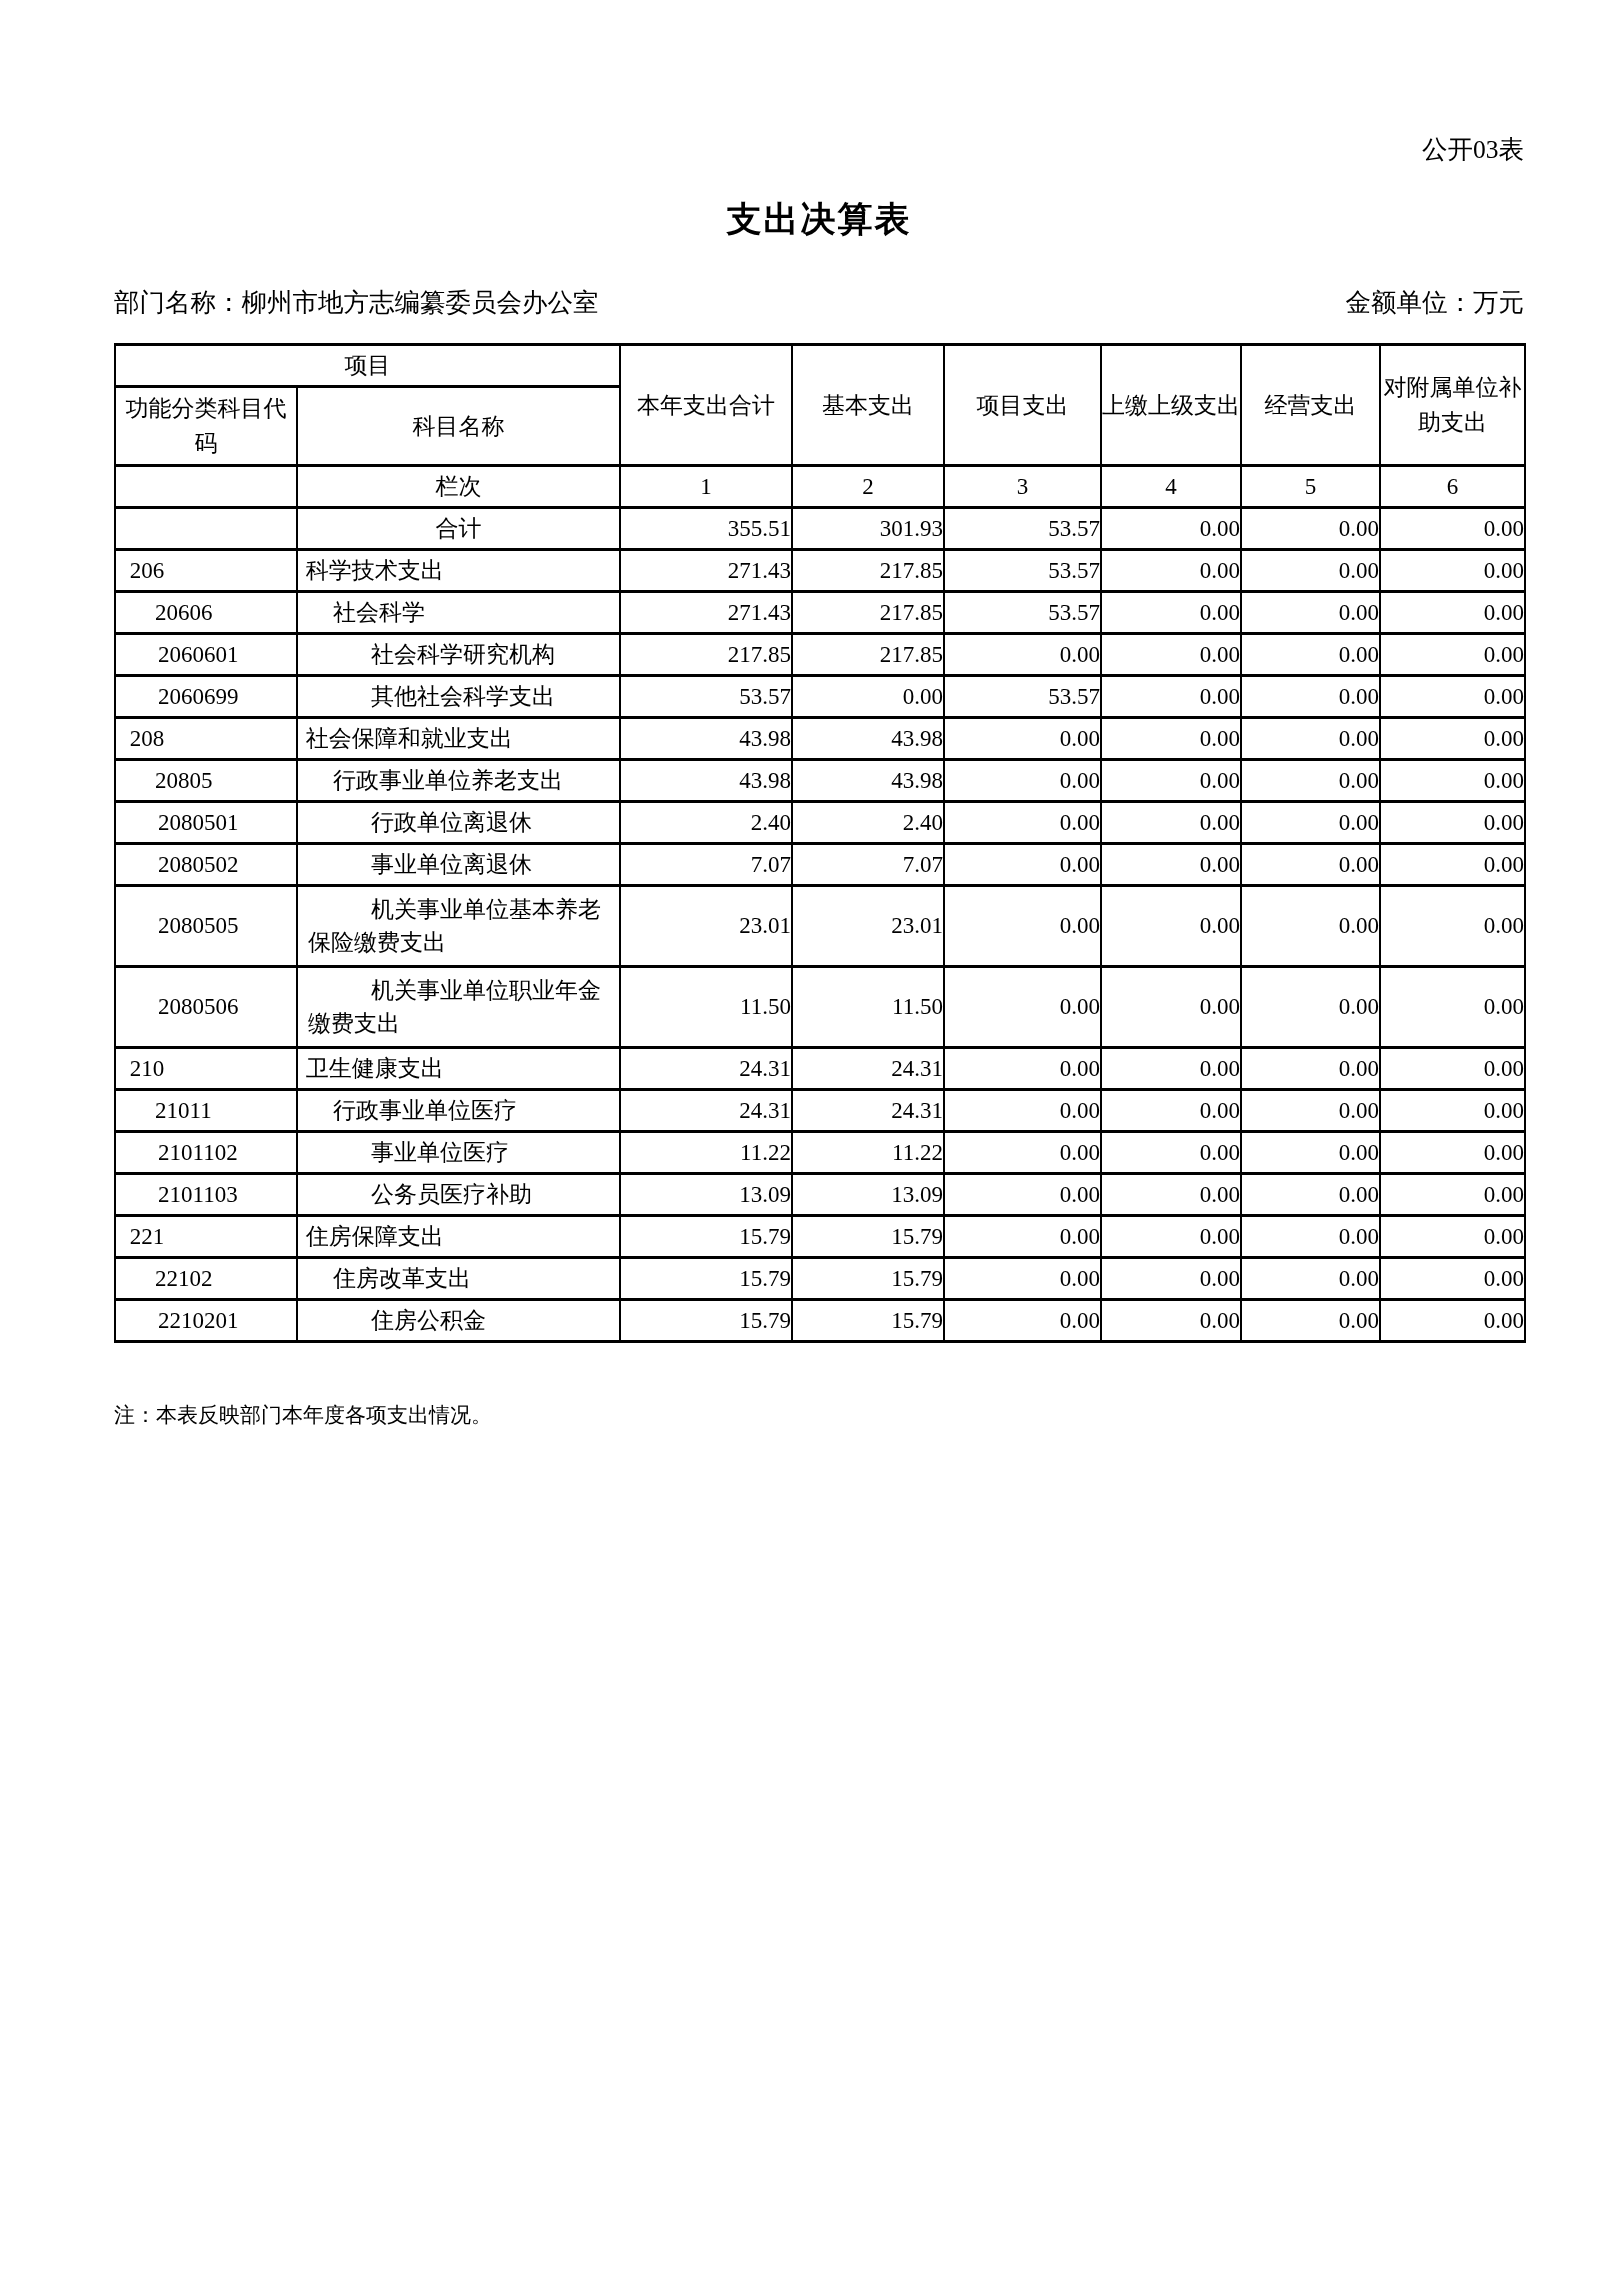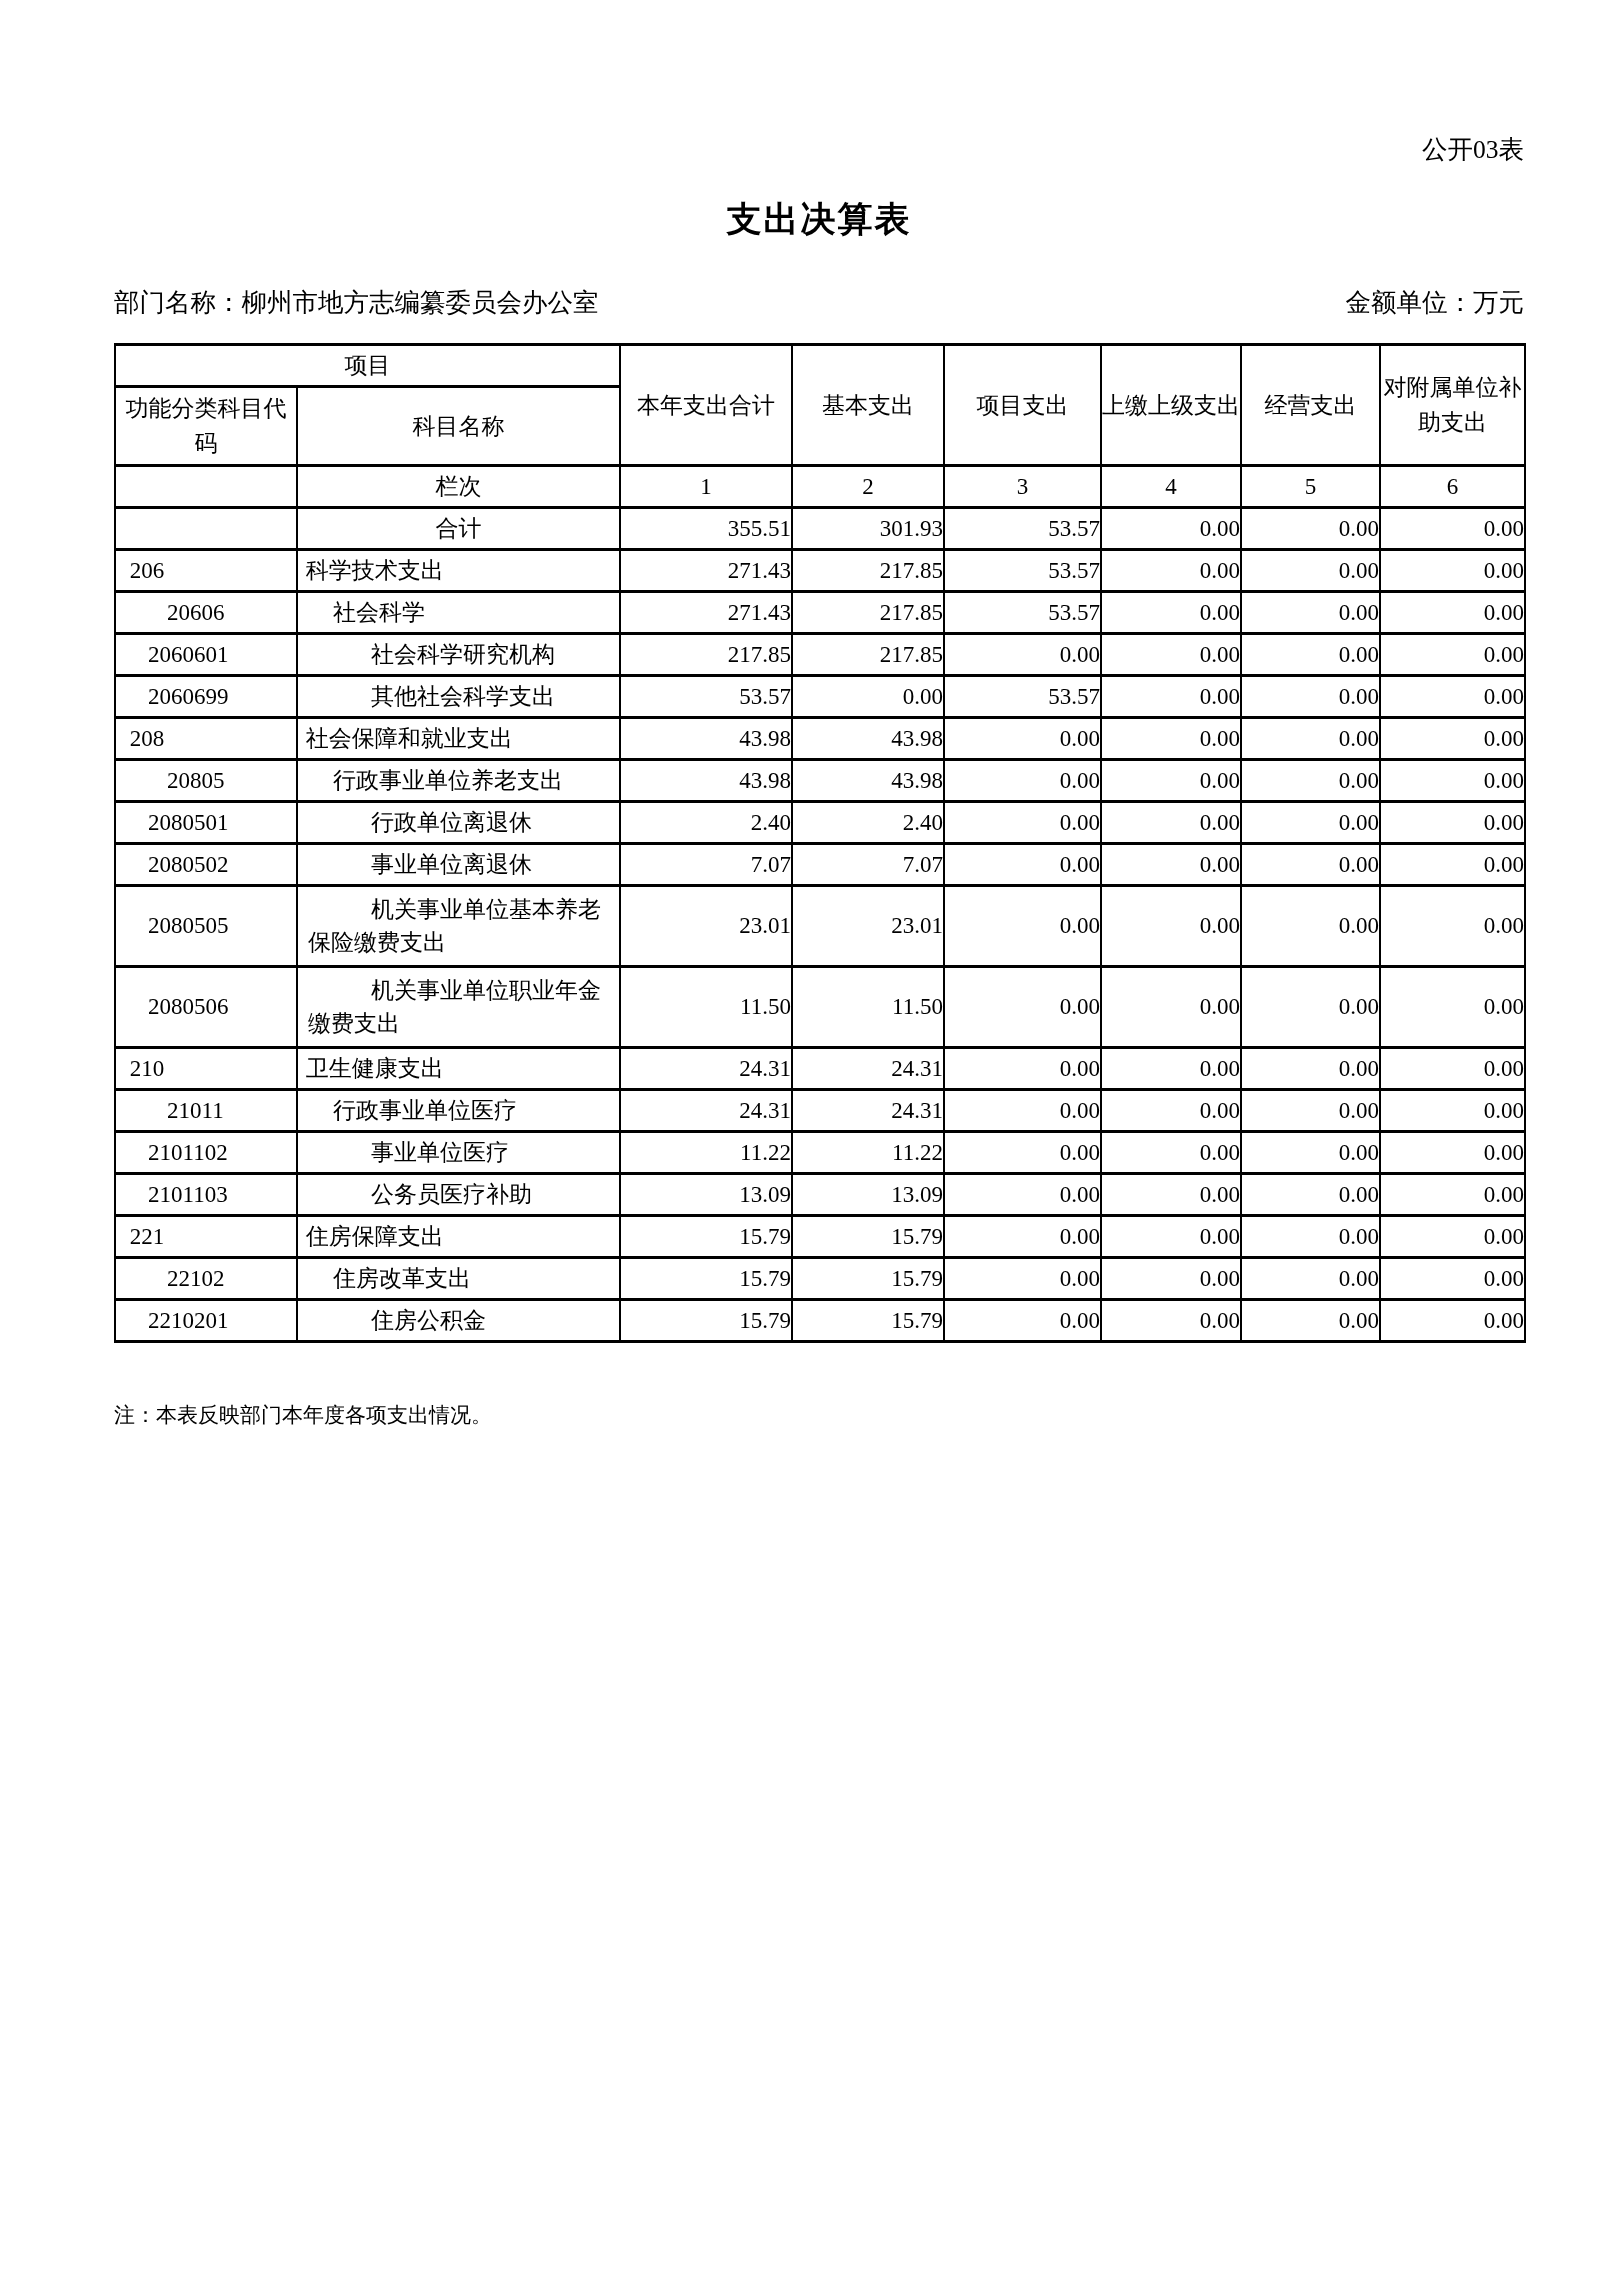--- a/index.html
+++ b/index.html
@@ -39,22 +39,22 @@
     overflow:hidden;
   }
   tr.h1 th{height:39px;text-align:center;}
   tr.h2 th{height:76px;text-align:center;line-height:35px;}
   th.vcol{line-height:35px;}
   tr.rank td{height:39px;text-align:center;}
   tbody td{height:39px;}
   tbody tr.tall td{height:78px;}
   td.code{text-align:left;}
   td.code.lv1{padding-left:13.7px;}
-  td.code.lv2{padding-left:51px;}
-  td.code.lv3{padding-left:32px;}
+  td.code.lv2{padding-left:39px;}
+  td.code.lv3{padding-left:42px;}
   td.name{text-align:left;padding-left:7.8px;padding-right:5.9px;line-height:33px;}
   td.name.lv0{text-align:center;padding-left:0;padding-right:0;}
   td.name.lv1{text-indent:7.8px;}
   td.name.lv2{text-indent:35px;}
   td.name.lv3{text-indent:63px;padding-left:10px;}
   td.val{text-align:right;padding-right:3.9px;}
   .note{
     position:absolute;top:1400px;left:114px;width:1410px;
     font-size:21px;line-height:31px;
   }

